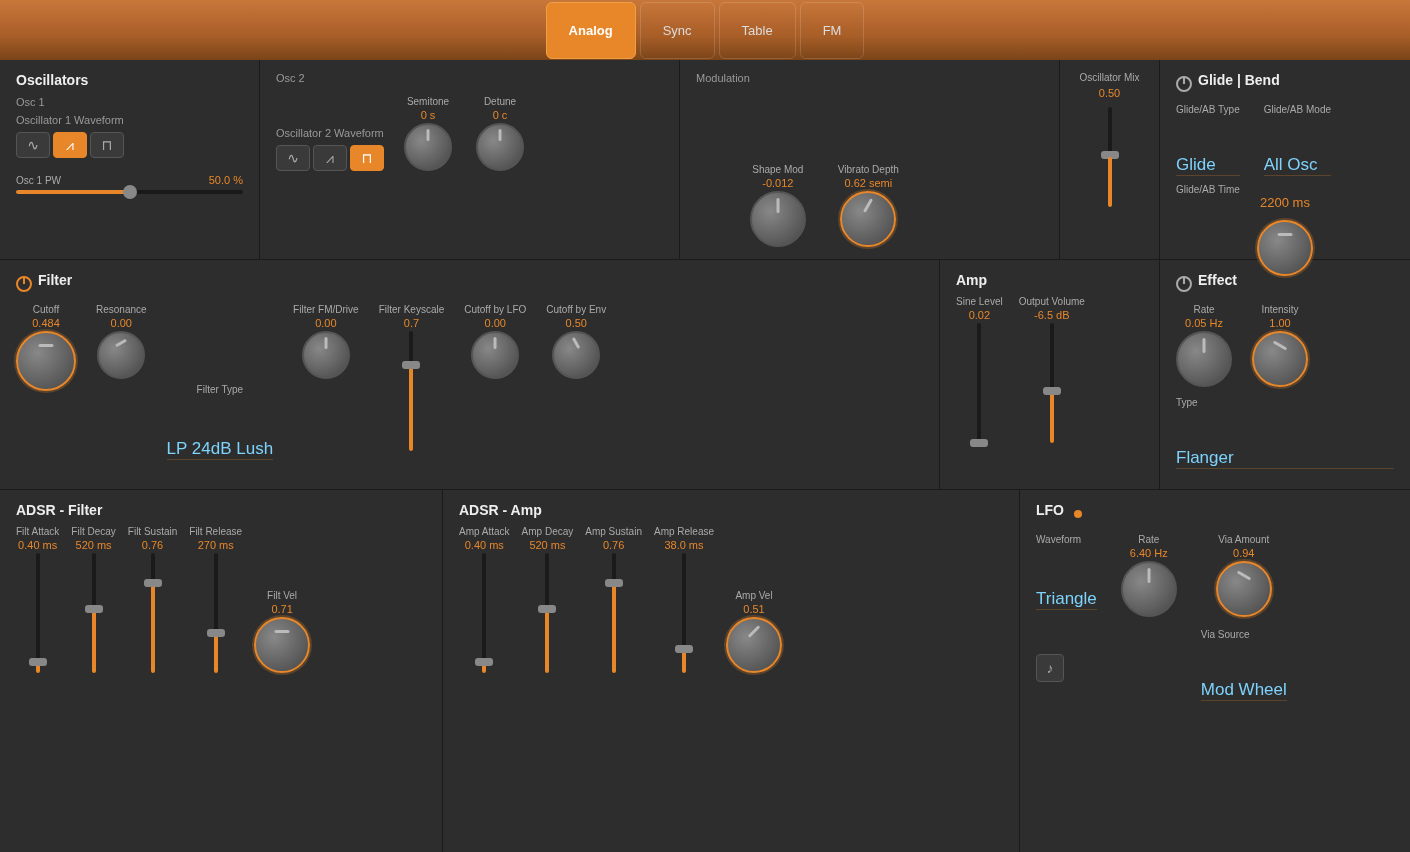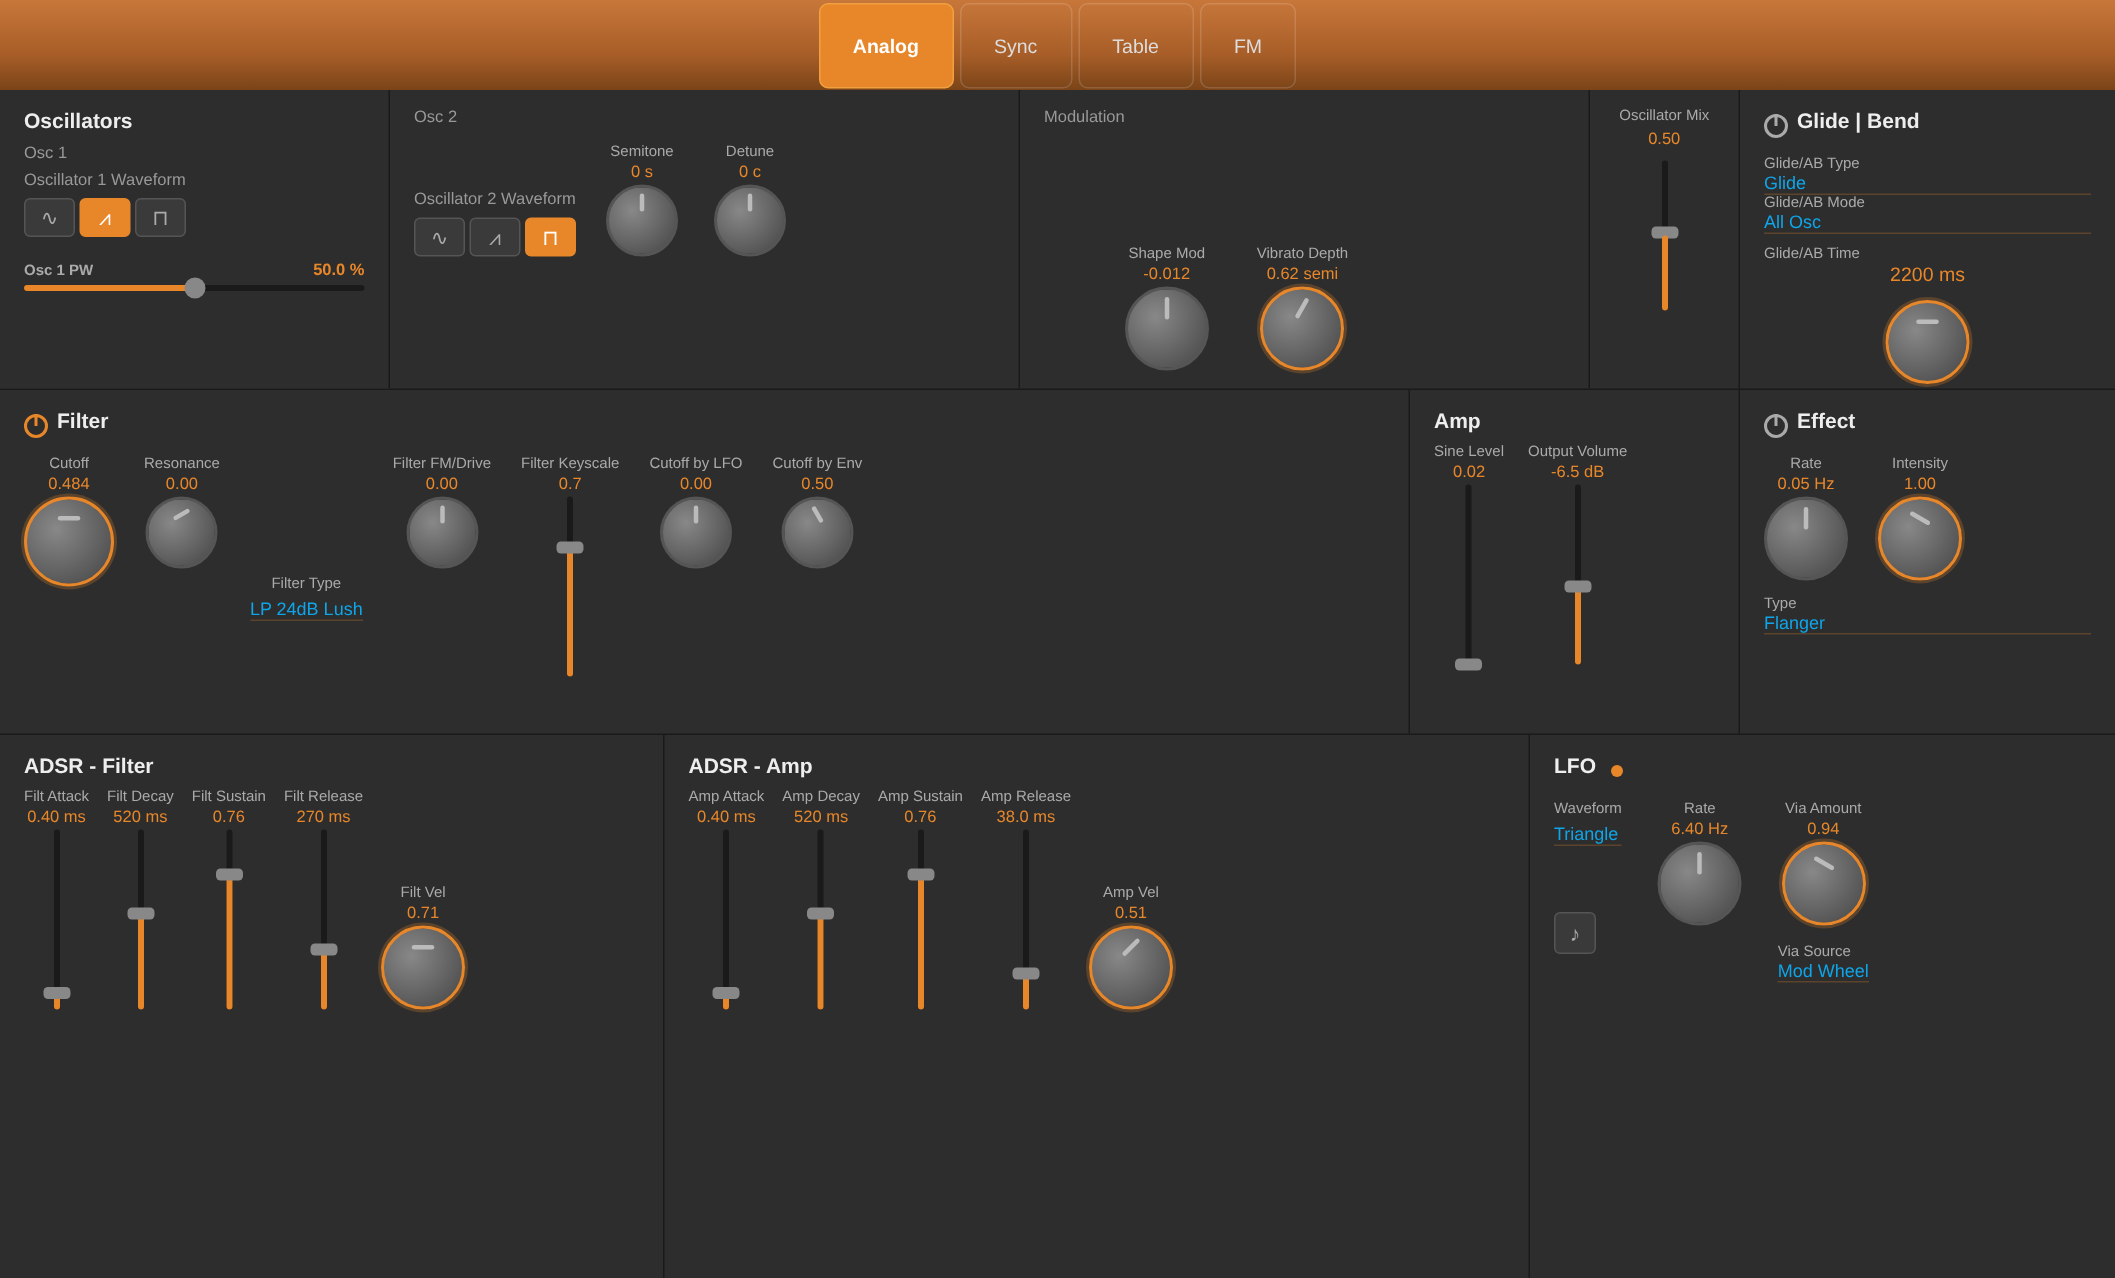--- a/index.html
+++ b/index.html
@@ -318,24 +318,25 @@
     }
 
     .section-header {
       display: flex;
       align-items: center;
       gap: 6px;
       margin-bottom: 8px;
     }
 
     .dropdown-value {
-      color: #0ea5e9;
-      font-size: 12px;
+      color: #7dd3fc;
+      font-size: 17px;
       cursor: pointer;
       border-bottom: 1px solid #e8872a40;
+      margin-top: 40px;
     }
     .dropdown-label {
       font-size: 10px;
       color: #aaa;
     }
 
     .lfo-dot {
       width: 8px;
       height: 8px;
       border-radius: 50%;
@@ -398,21 +399,21 @@
 
     <div class="osc1-panel panel">
       <div class="panel-title">Oscillators</div>
       <div class="sub-title">Osc 1</div>
       <div class="sub-title">Oscillator 1 Waveform</div>
       <div class="wave-btn-group">
         <button class="wave-btn">∿</button>
         <button class="wave-btn active">⩘</button>
         <button class="wave-btn">⊓</button>
       </div>
-      <div style="margin-top: 16px; font-weight: bold;">
+      <div style="margin-top: 16px;">
         <div style="display:flex; justify-content:space-between; align-items:center; margin-bottom:4px;">
           <span class="knob-label">Osc 1 PW</span>
           <span class="knob-value">50.0 %</span>
         </div>
         <div class="hslider-container">
           <div class="hslider-track" style="width: 180px;">
             <div class="hslider-fill" style="width: 50%;"></div>
             <div class="hslider-thumb" style="left: calc(50% - 7px);"></div>
           </div>
         </div>
@@ -470,21 +471,21 @@
           <div class="vslider-thumb" style="top: 44px; background: #888;"></div>
           <div style="position:absolute; bottom:0; left:0; width:100%; height:50%; background:#e8872a; border-radius:2px;"></div>
         </div>
       </div>
 
       <div class="glide-panel">
         <div class="section-header">
           <div class="power-icon"></div>
           <span class="panel-title">Glide | Bend</span>
         </div>
-        <div style="display:flex;  flex-direction: column;">
+        <div style="display:flex; gap: 24px;">
           <div>
             <div class="dropdown-label">Glide/AB Type</div>
             <div class="dropdown-value">Glide</div>
           </div>
           <div>
             <div class="dropdown-label">Glide/AB Mode</div>
             <div class="dropdown-value">All Osc</div>
           </div>
         </div>
         <div style="margin-top:8px;">

